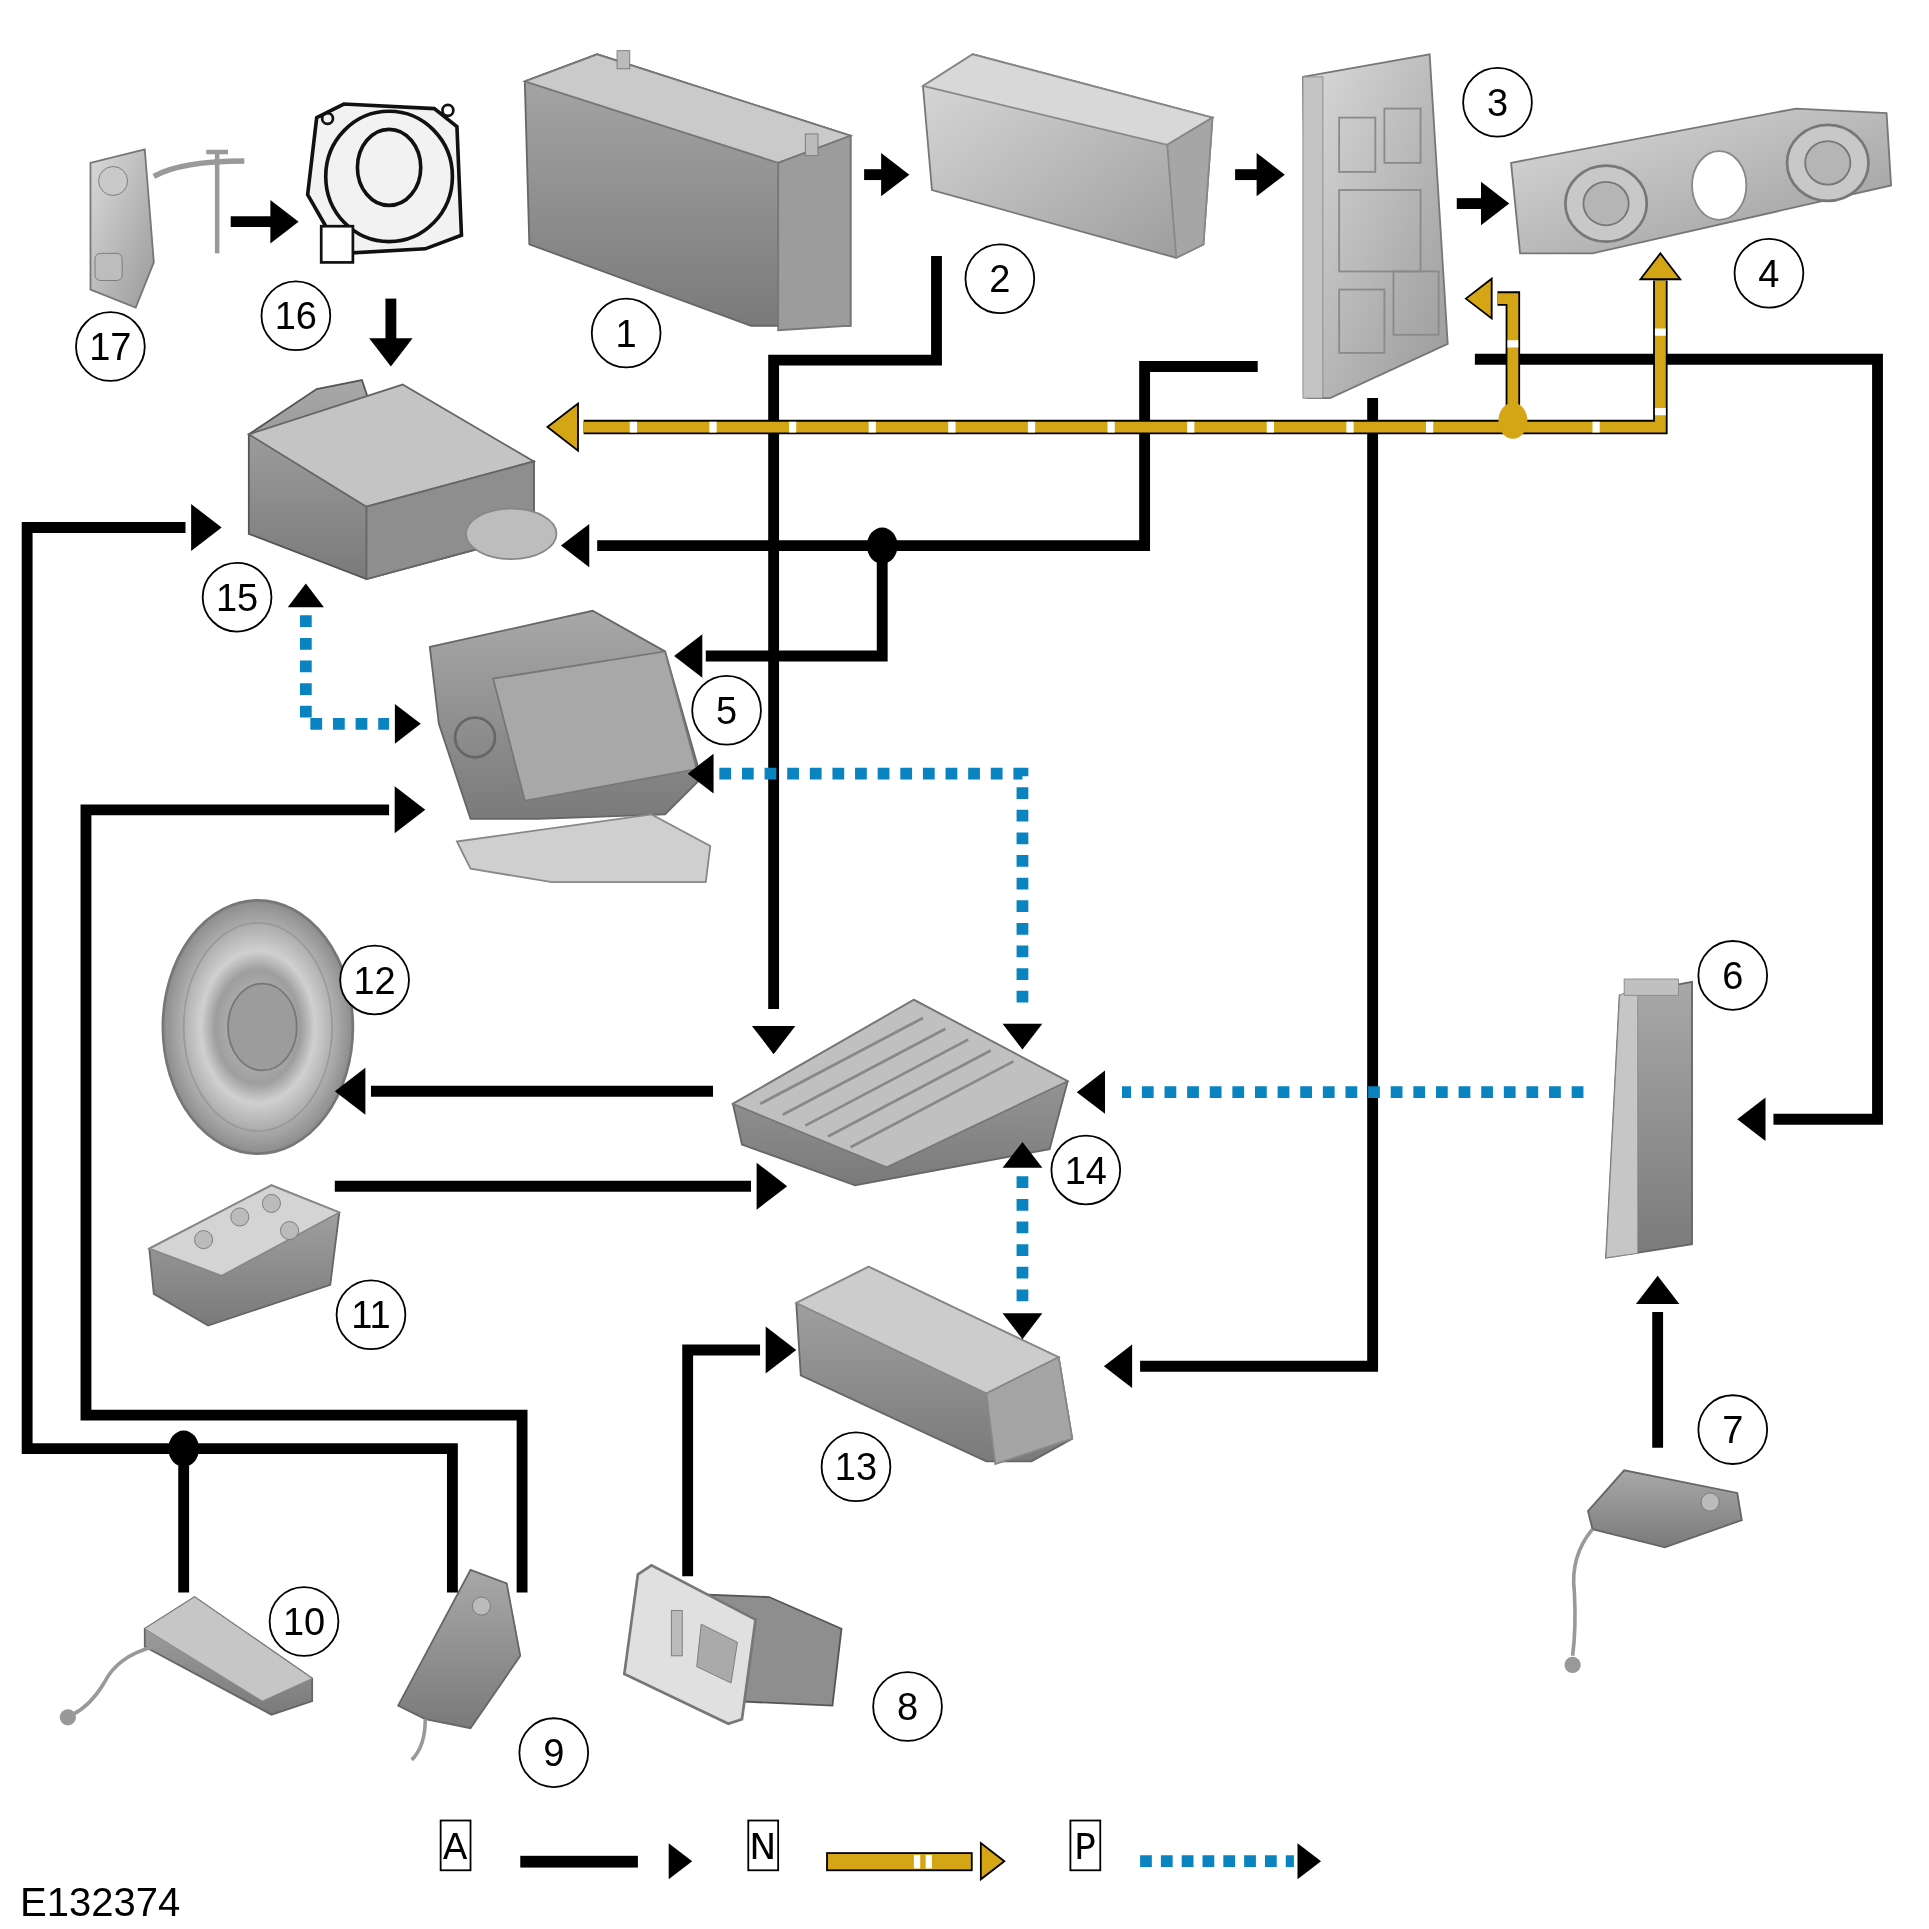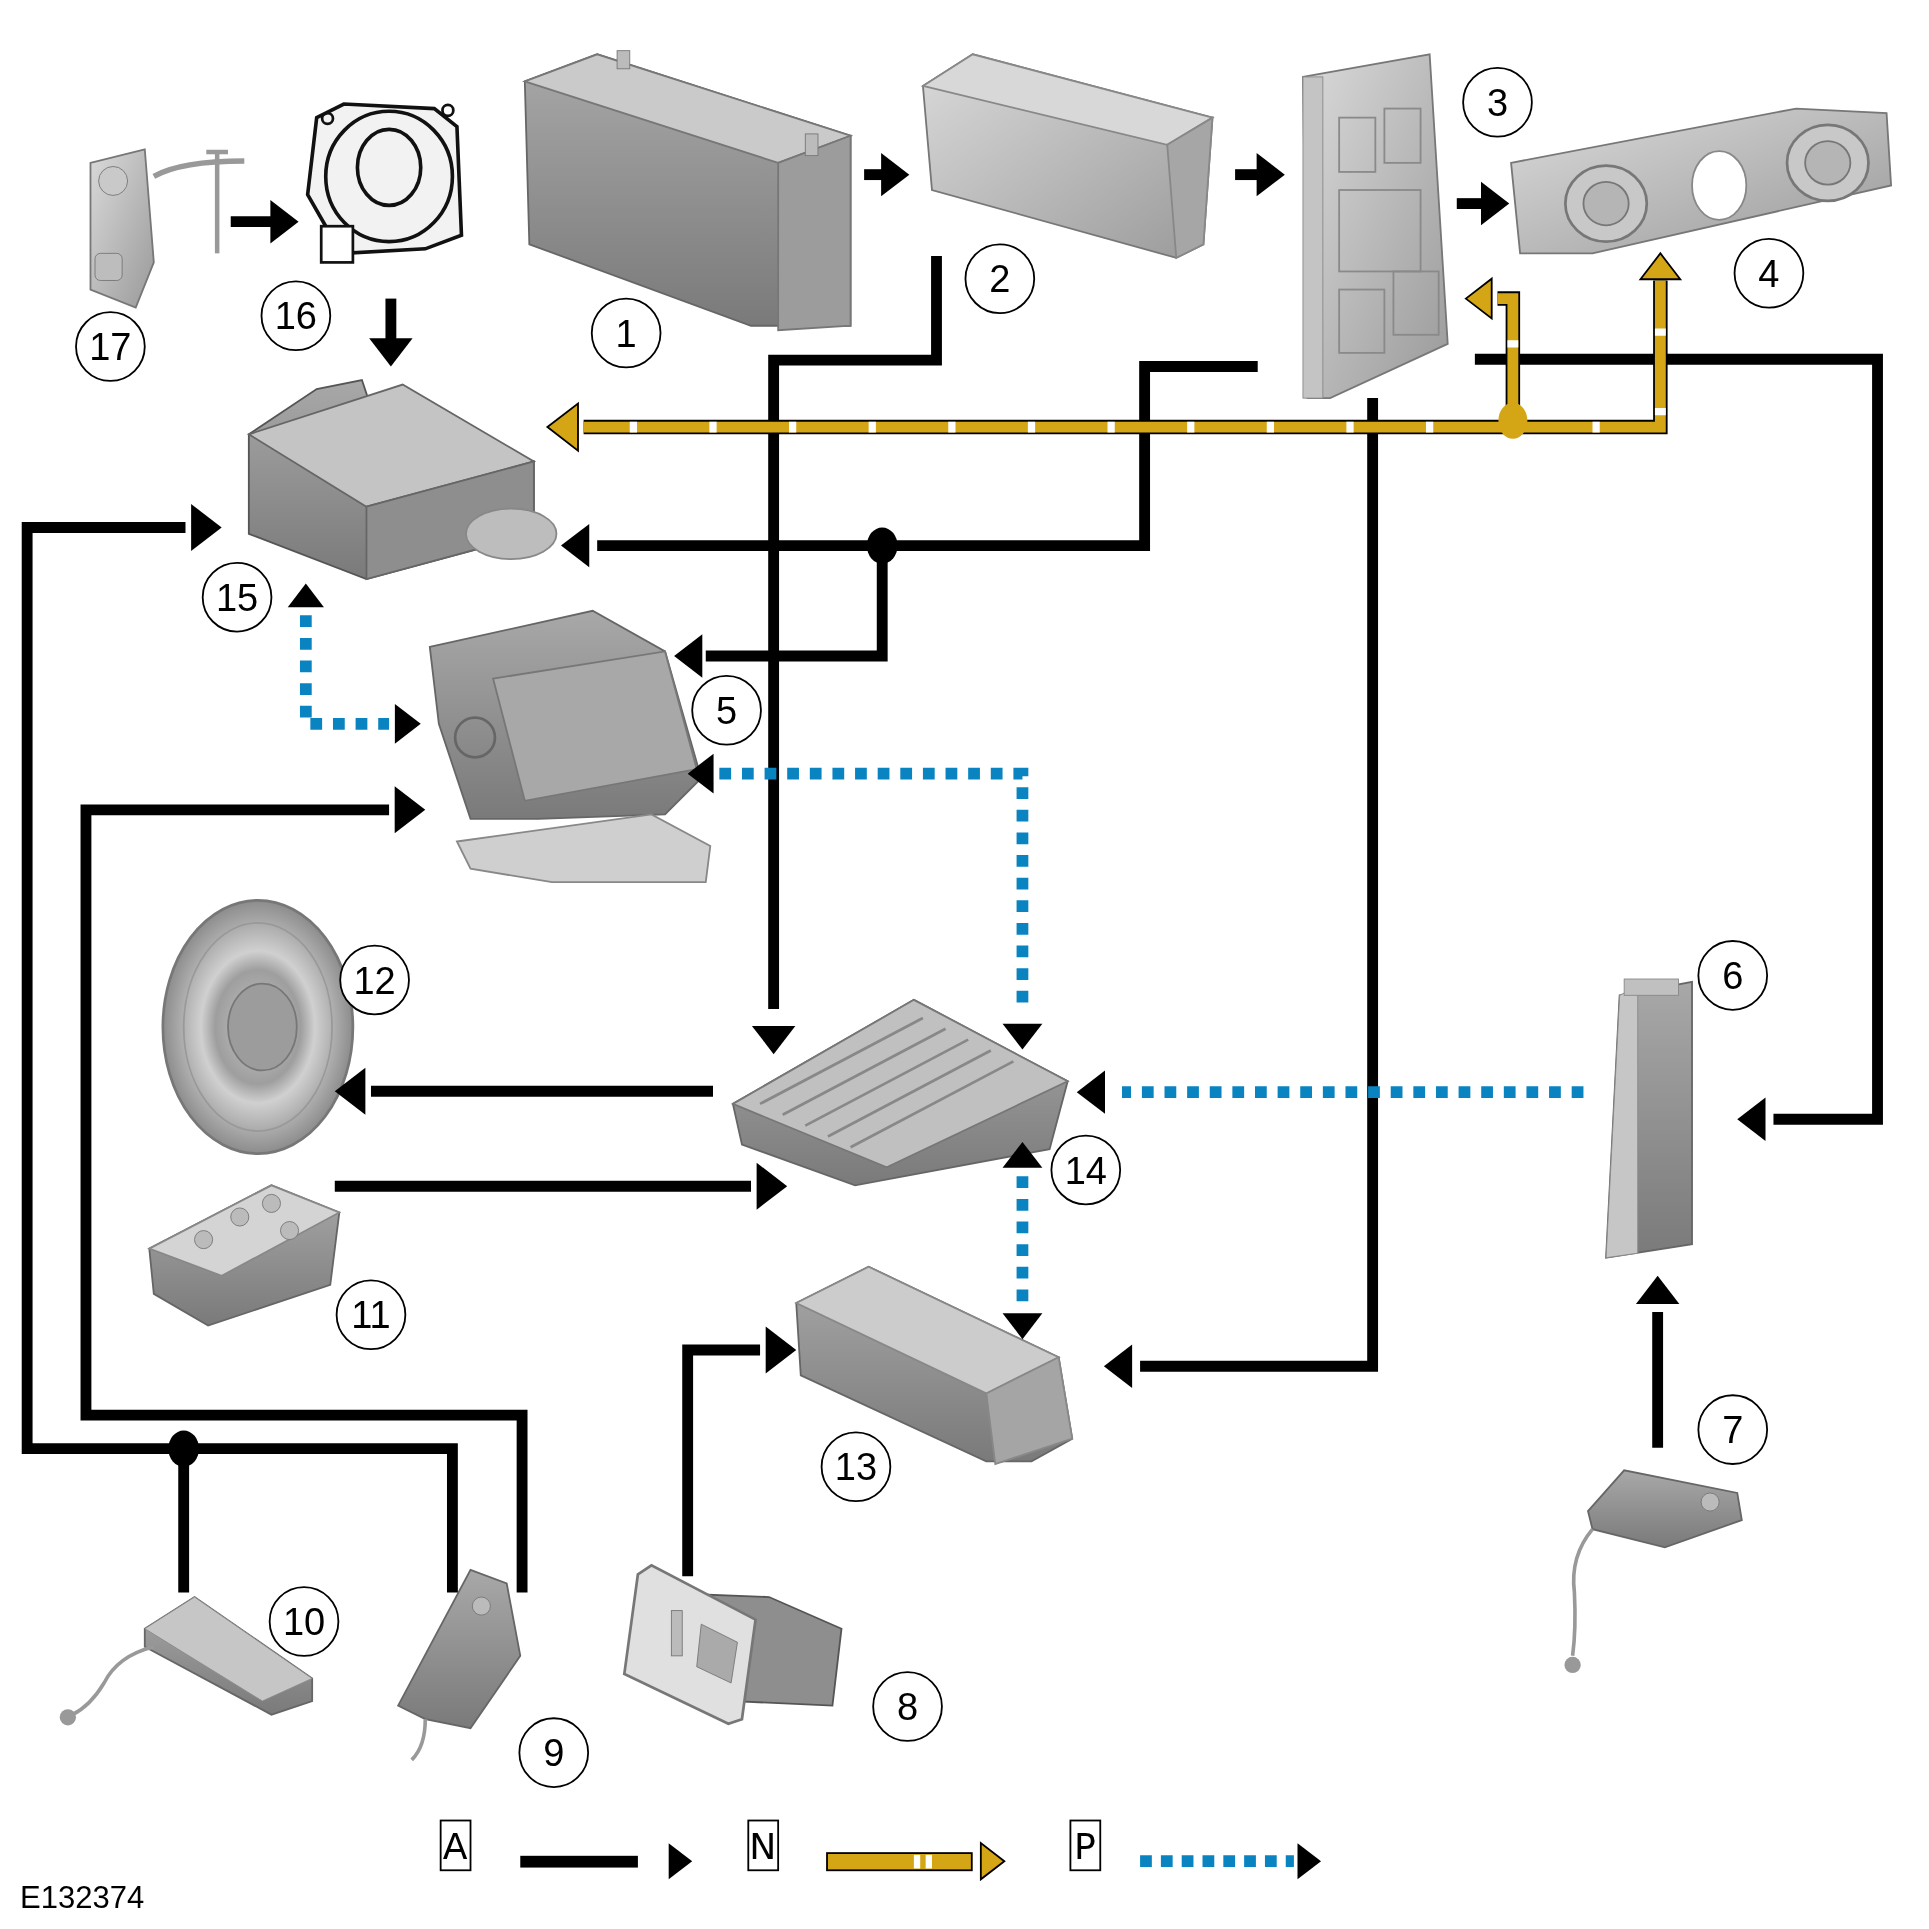--- a/index.html
+++ b/index.html
@@ -1,21 +1,21 @@
 <!DOCTYPE html>
 <html style="font-size:14.5px"><head>
 <meta charset="utf-8">
 <style>
   html, body { margin: 0; padding: 0; background: #ffffff; }
   body { width: 1930px; height: 1930px; position: relative; overflow: hidden;
          font-family: "Liberation Sans", sans-serif; }
   #diagram { position: absolute; left: 0; top: 0; width: 1930px; height: 1930px; }
   .callout-text { font-family: "Liberation Sans", sans-serif; font-size: 42px; fill: #000; }
   .legend-text { font-family: "DejaVu Sans", sans-serif; font-size: 40px; fill: #000; }
-  .figure-id { position: absolute; left: 20px; top: 1880px; font-size: 31px; color: #000;
+  .figure-id { position: absolute; left: 20px; top: 1880px; font-size: 40px; color: #000;
                font-family: "Liberation Sans", sans-serif; }
 </style>
 </head>
 <body>
 
 <svg id="diagram" width="1930" height="1930" viewBox="0 0 2133 2133" xmlns="http://www.w3.org/2000/svg">
   <defs>
     <linearGradient id="gBox" x1="0" y1="0" x2="1" y2="1">
       <stop offset="0" stop-color="#DADADA"></stop>
       <stop offset="1" stop-color="#9A9A9A"></stop>

